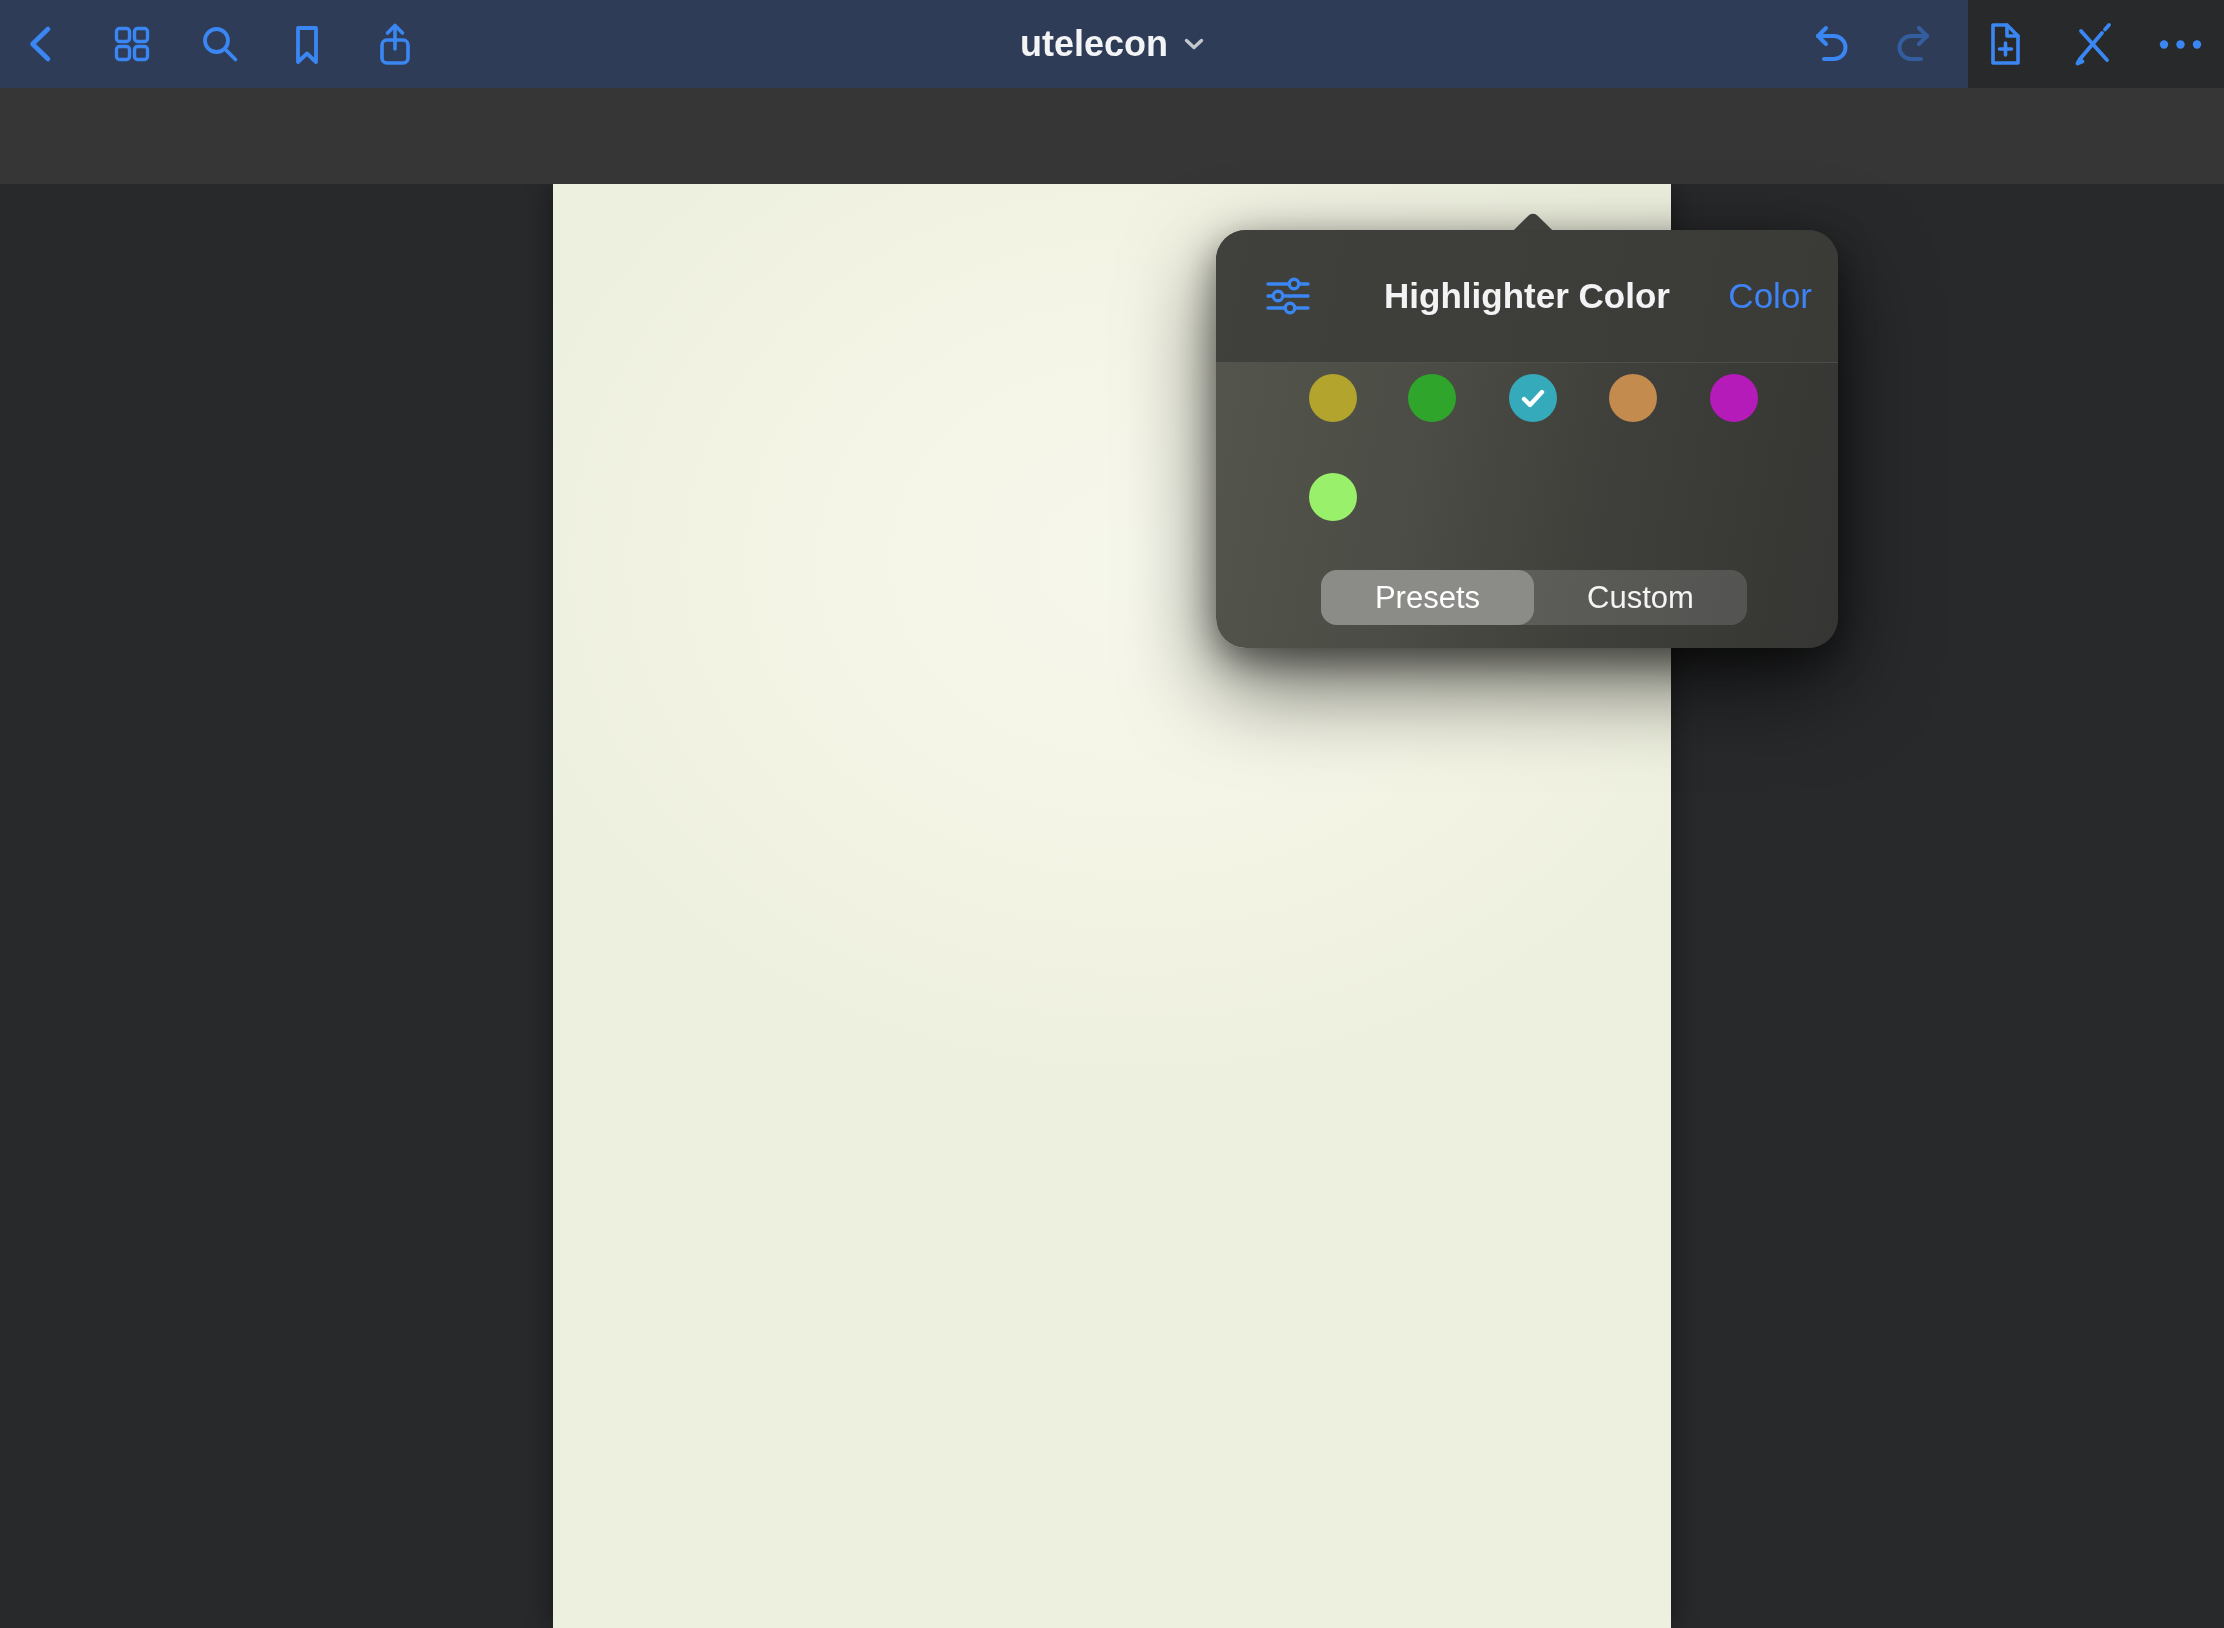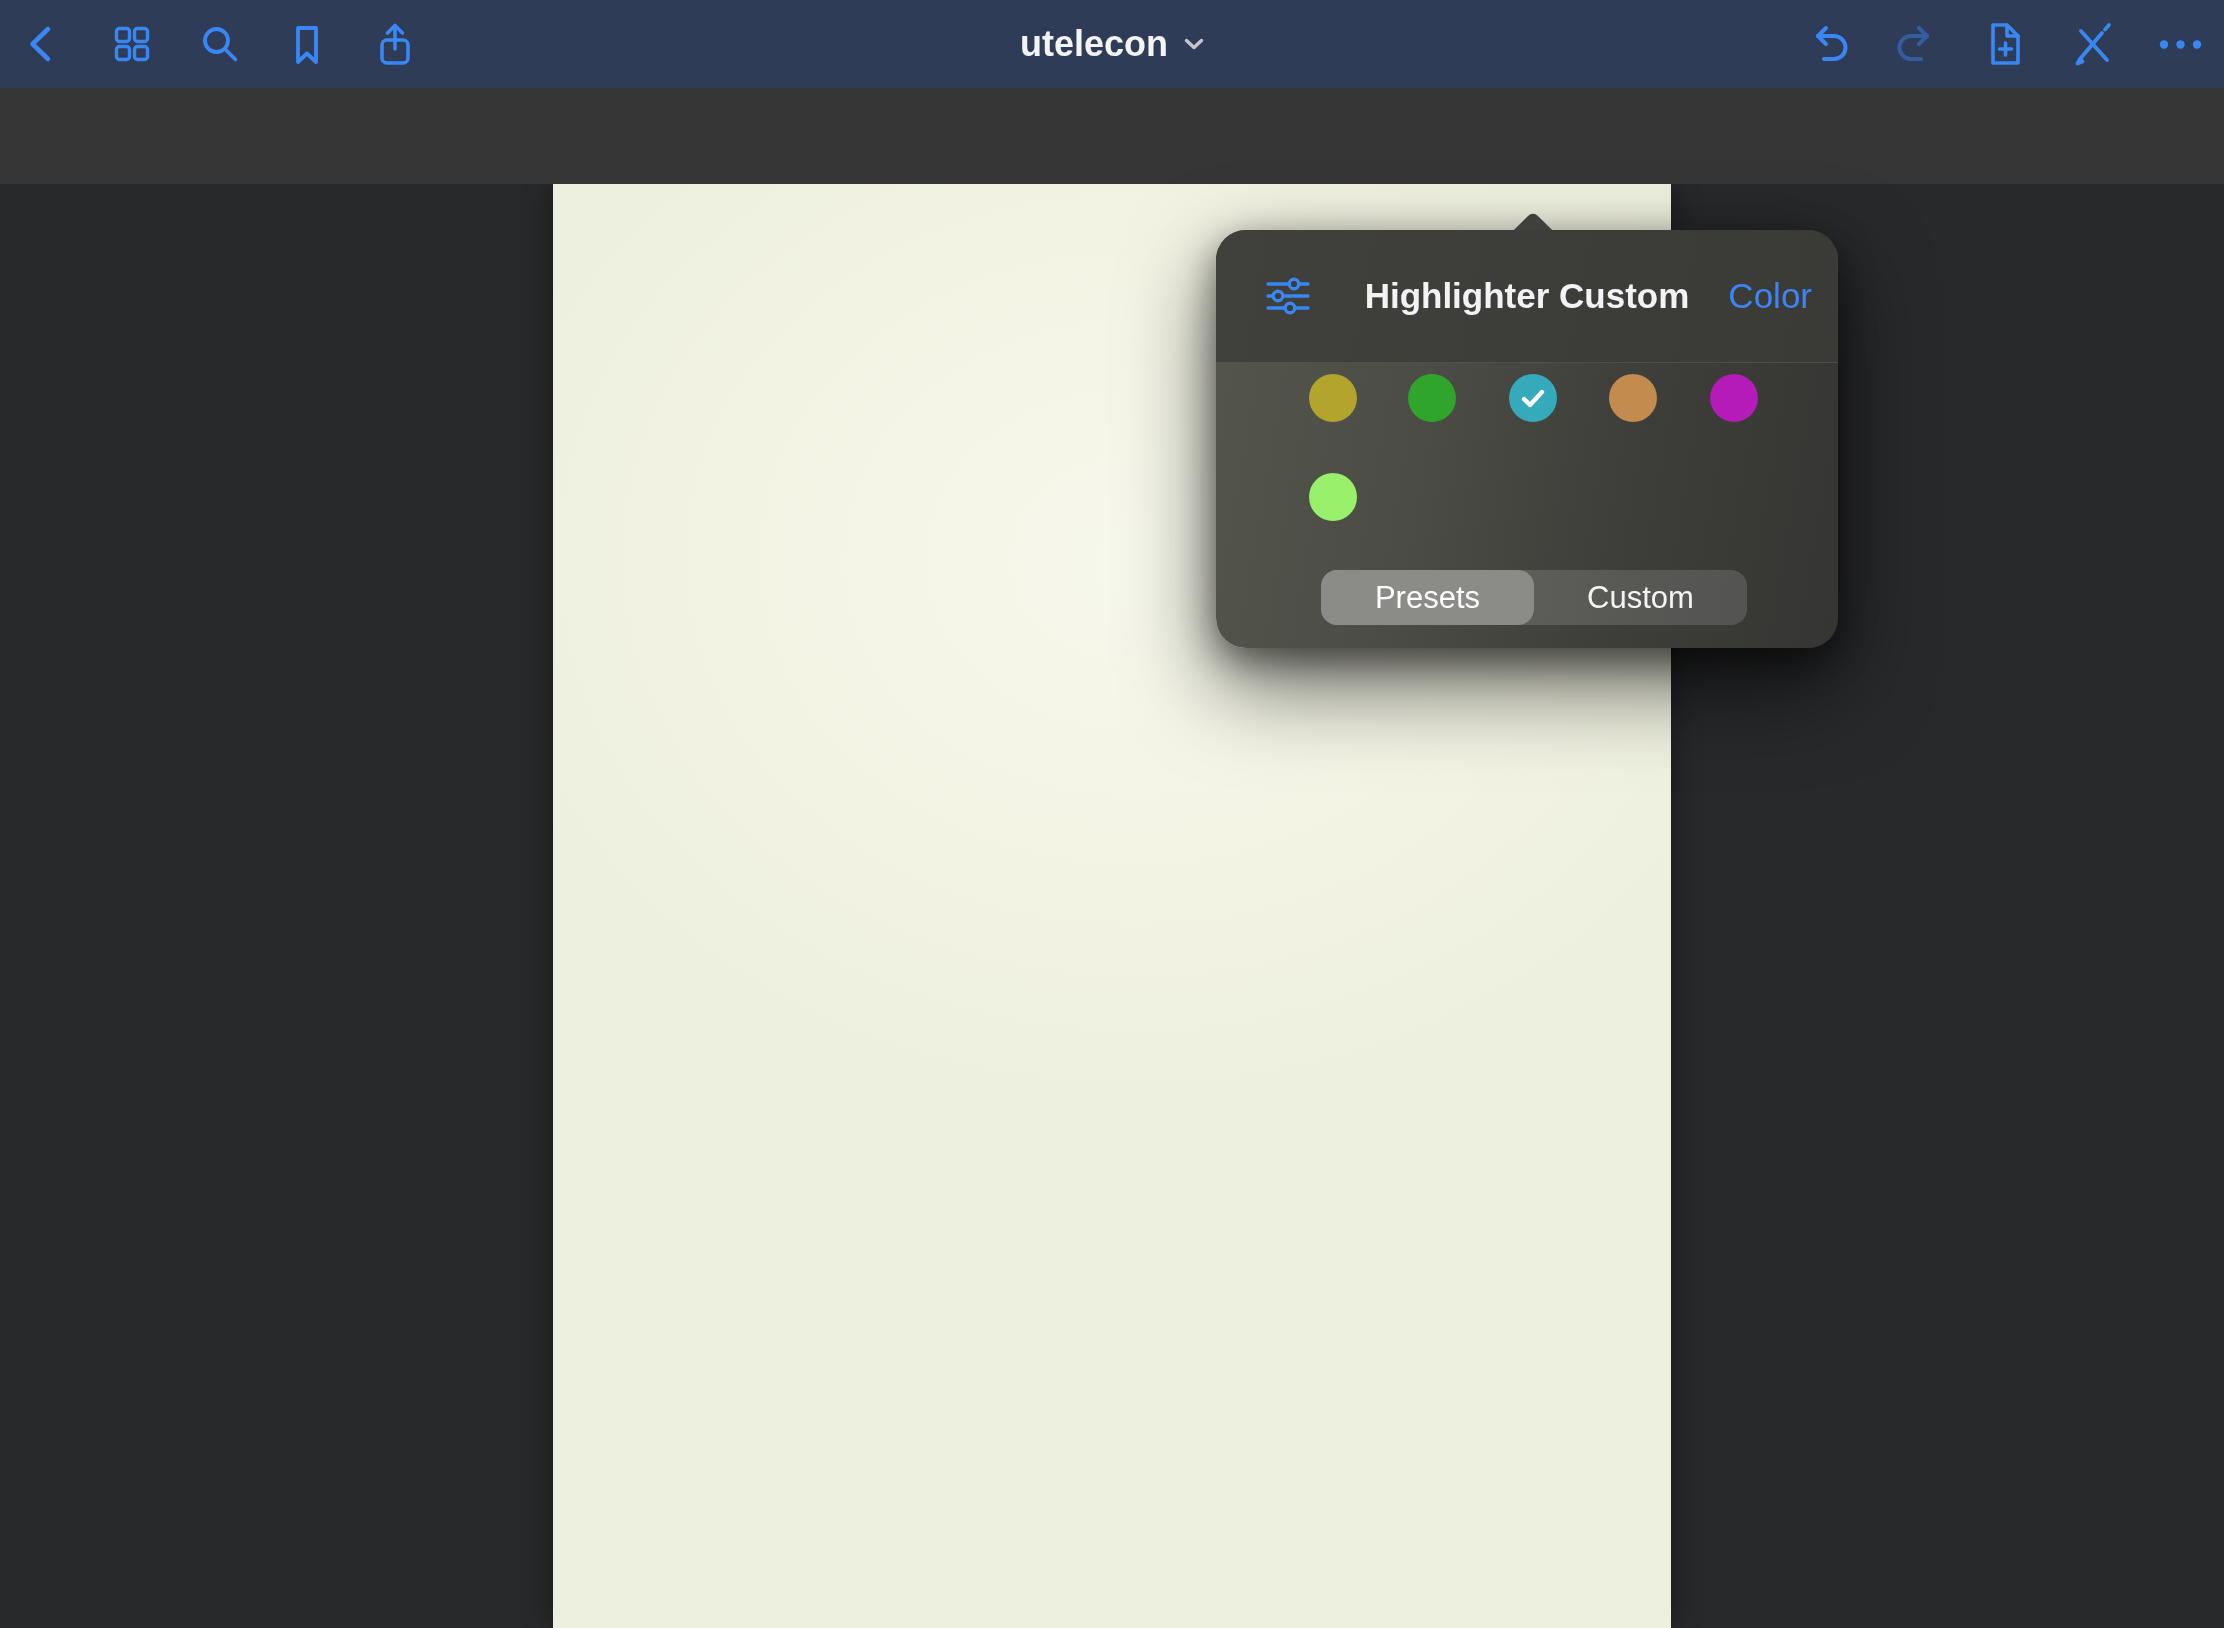--- a/index.html
+++ b/index.html
@@ -3,21 +3,21 @@
 <meta charset="utf-8">
 <style>
   html,body{margin:0;padding:0;}
   body{
     width:2224px;height:1628px;position:relative;overflow:hidden;
     background:#28292b;
     font-family:"Liberation Sans","DejaVu Sans",sans-serif;
     -webkit-user-select:none;user-select:none;
   }
   
-  .navbar{position:absolute;left:0;top:0;width:2224px;height:88px;background:#2e3c57;z-index:30;}
+  .navbar{position:absolute;left:0;top:0;width:1968px;height:88px;background:#2e3c57;z-index:30;}
   .icon-btn{position:absolute;width:48px;height:48px;top:20px;border:none;background:transparent;
     padding:0;display:flex;align-items:center;justify-content:center;color:#3a87f4;cursor:pointer;}
   .icon-btn svg{display:block;}
   .nav-title-group{position:absolute;left:1112px;top:0;height:88px;transform:translateX(-50%);
     display:flex;align-items:center;gap:16px;cursor:pointer;}
   .nav-title{font-size:36px;font-weight:700;color:#f3f4f6;}
   .dim{opacity:.45;}
   
   .toolbar{position:absolute;left:0;top:88px;width:2224px;height:96px;background:#363637;z-index:29;}
   .tool-btn{position:absolute;width:52px;height:52px;top:110px;border:none;background:transparent;
@@ -265,21 +265,21 @@
 
   <div class="pop-header">
     <button class="pop-sliders">
       <svg width="48" height="40" viewBox="0 0 48 40" fill="none" stroke="currentColor" stroke-width="3.4" stroke-linecap="round">
           <path d="M4 8 H44 M4 20 H44 M4 32 H44"></path>
           <circle cx="30" cy="8" r="4.8" fill="#3c3c3a"></circle>
           <circle cx="14" cy="20" r="4.8" fill="#3c3c3a"></circle>
           <circle cx="26" cy="32" r="4.8" fill="#3c3c3a"></circle>
         </svg>
     </button>
-    <span class="pop-title">Highlighter Custom</span>
+    <span class="pop-title">Highlighter Color</span>
     <button class="pop-edit">Color</button>
   </div>
 
   <button class="pcircle" style="left: 93px; top: 144px; background-color: rgb(178, 164, 44);"></button>
   <button class="pcircle" style="left: 192px; top: 144px; background-color: rgb(47, 165, 43);"></button>
   <button class="pcircle" style="left: 293px; top: 144px; background-color: rgb(53, 170, 187);">
     <svg width="24" height="19" viewBox="0 0 24 19" fill="none" stroke="#ffffff" stroke-width="4.4" stroke-linecap="round" stroke-linejoin="round">
         <path d="M3 10 L9 16 L21 3"></path>
       </svg>
   </button>

